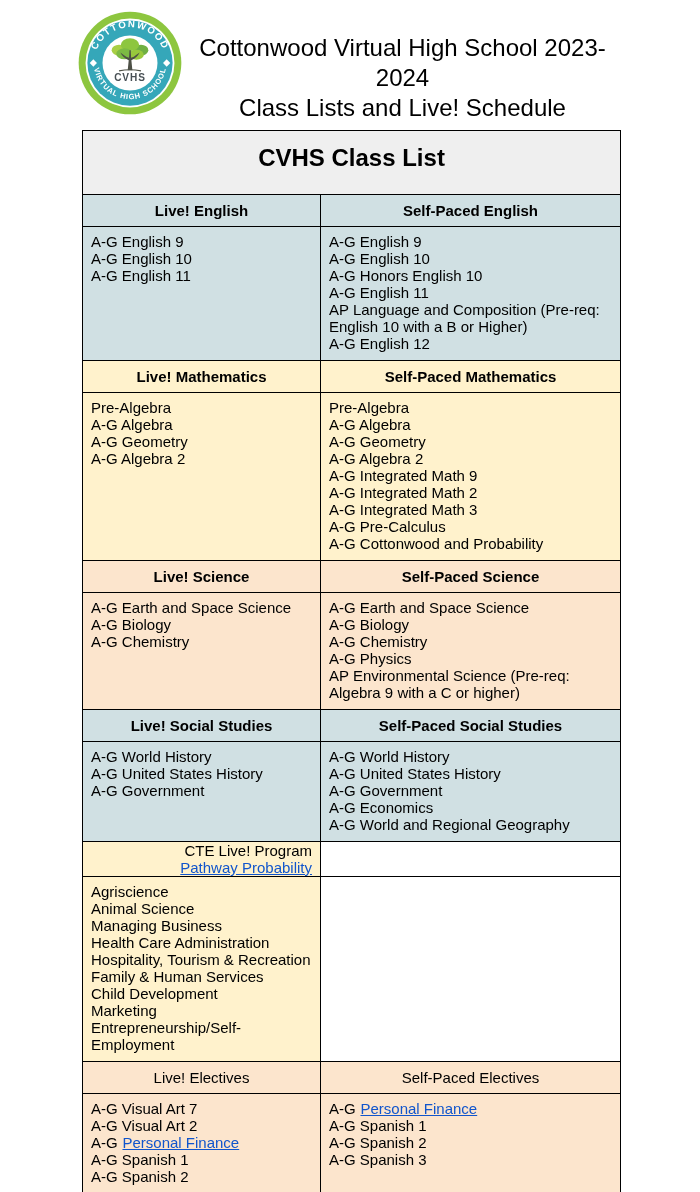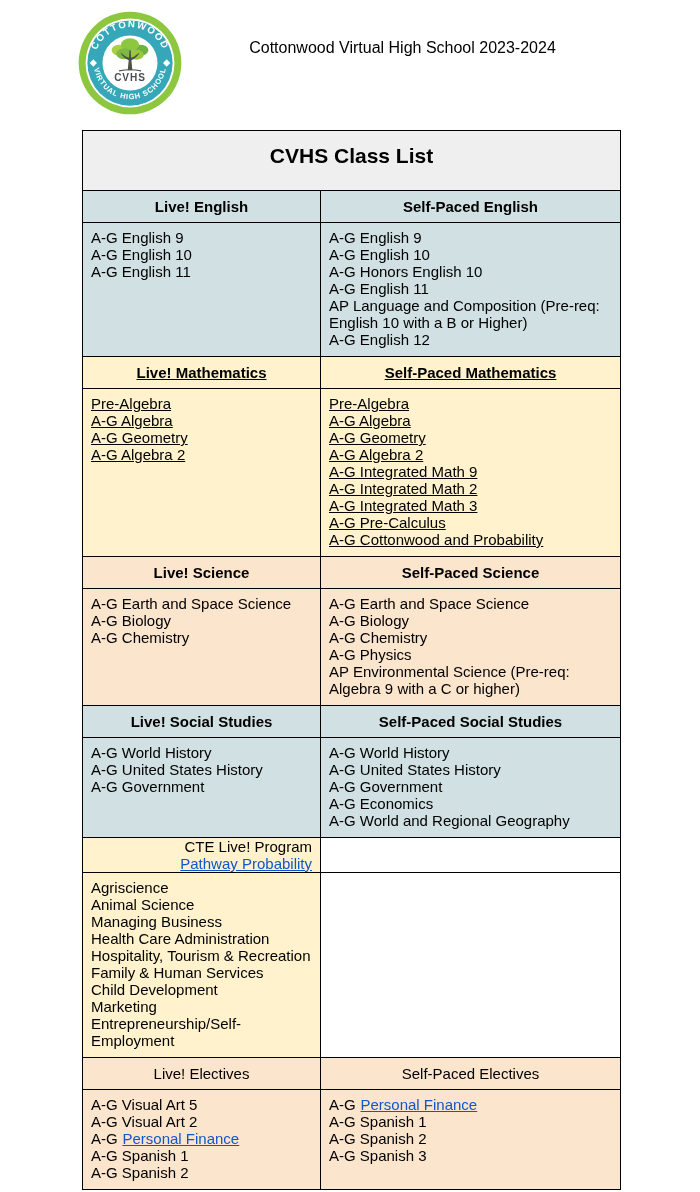--- a/index.html
+++ b/index.html
@@ -8,46 +8,46 @@
     font-family:"Liberation Sans","DejaVu Sans",sans-serif;
     -webkit-font-smoothing:antialiased;
   }
   .page { position:relative; width:700px; height:1192px; overflow:hidden; }
 
   
   .header { position:relative; height:130px; }
   .logo { position:absolute; left:75px; top:8px; width:110px; height:110px; }
   .titles {
     position:absolute; left:185px; width:435px; top:33px;
-    text-align:center; font-size:16px; line-height:30px; color:#000;
+    text-align:center; font-size:24px; line-height:30px; color:#000;
   }
 
   
   table.classes {
     border-collapse:collapse; table-layout:fixed;
     margin-left:82px; width:538px;
   }
   col.c1 { width:238px; }
   col.c2 { width:300px; }
   td { border:1.5px solid #000; font-size:15px; vertical-align:top; }
 
   .tbl-title {
     background:#efefef; text-align:center; font-weight:bold;
-    font-size:21px; padding:13px 8px 22px 8px;
+    font-size:24px; padding:13px 8px 22px 8px;
   }
   td.sec-head {
     font-weight:bold; text-align:center;
     padding:7px 8px; line-height:17px;
   }
   td.sec-head.normal { font-weight:normal; }
   td.cell { padding:6px 8px 8px 8px; line-height:17px; }
   td.cell .line { line-height:17px; }
 
   tr.bg-blue   > td { background:#d0e0e3; }
-  tr.bg-yellow > td { background:#fff2cc;text-decoration:underline; }
+  tr.bg-yellow > td { background:#fff2cc; }
   tr.bg-orange > td { background:#fce5cd; }
   td.bg-yellow { background:#fff2cc; }
   td.bg-white  { background:#ffffff; }
 
   .cte-head { text-align:right; padding:0 8px; line-height:17px;margin-left:8px; }
 
   a.link { color:#1155cc; text-decoration:underline; cursor:pointer; }
   .link-line .link { margin-left:0.32em; }
 </style>
 </head>
@@ -77,20 +77,21 @@
         <ellipse cx="60" cy="40" rx="10" ry="7" fill="#8dc63f"></ellipse>
         <ellipse cx="54" cy="50" rx="9" ry="6" fill="#7cba44"></ellipse>
         <ellipse cx="67" cy="51" rx="8" ry="5.5" fill="#98c93c"></ellipse>
         <path d="M57.5 68 L58.6 57 Q52 54 49.5 48.5 L53.5 51.5 Q55.5 53.5 58.9 54.2 L59.4 46 L60.8 46 L61.2 54.2 Q64.5 53.6 66.6 51.4 L70.5 48.6 Q68 54 61.5 57 L62.6 68 Z" fill="#4d5046"></path>
         <path d="M48 68.6 Q60 66.2 72 68.6" stroke="#4d5046" stroke-width="1.2" fill="none"></path>
       </g>
       <text x="60" y="80" text-anchor="middle" font-size="11" font-weight="bold" letter-spacing="1" fill="#474f54">CVHS</text>
     </svg>
     <div class="titles">
       <div>Cottonwood Virtual High School 2023-2024</div>
+      <div>Class Lists and Live! Schedule</div>
     </div>
   </div>
 
   <table class="classes">
     <colgroup>
         <col class="c1">
         <col class="c2">
       </colgroup>
     <tbody>
       <tr>
@@ -201,21 +202,21 @@
         <td class="cell bg-white"></td>
       </tr>
 
       <tr class="bg-orange">
         <td class="sec-head normal">Live! Electives</td>
         <td class="sec-head normal">Self-Paced Electives</td>
       </tr>
       <tr class="bg-orange">
         <td class="cell">
           <div>
-              <div class="line">A-G Visual Art 5</div>
+              <div class="line">A-G Visual Art 7</div>
               <div class="line">A-G Visual Art 2</div>
             </div>
           <div class="line link-line"><span>A-G</span><a class="link" href="#">Personal Finance</a></div>
           <div>
               <div class="line">A-G Spanish 1</div>
               <div class="line">A-G Spanish 2</div>
             </div>
         </td>
         <td class="cell">
           <div class="line link-line"><span>A-G</span><a class="link" href="#">Personal Finance</a></div>

